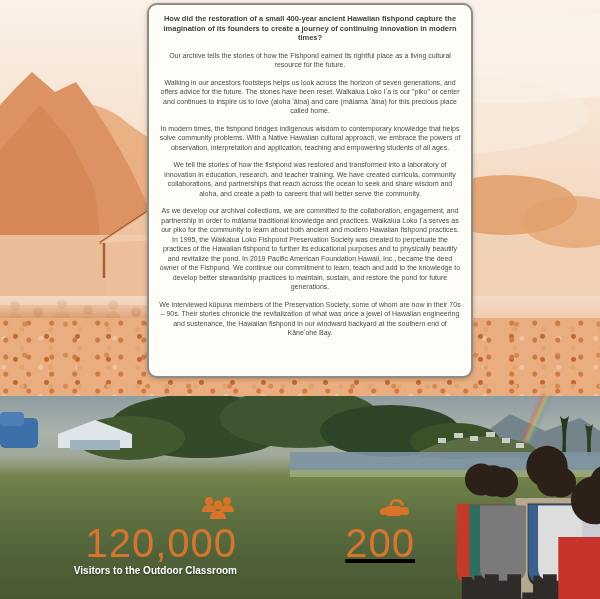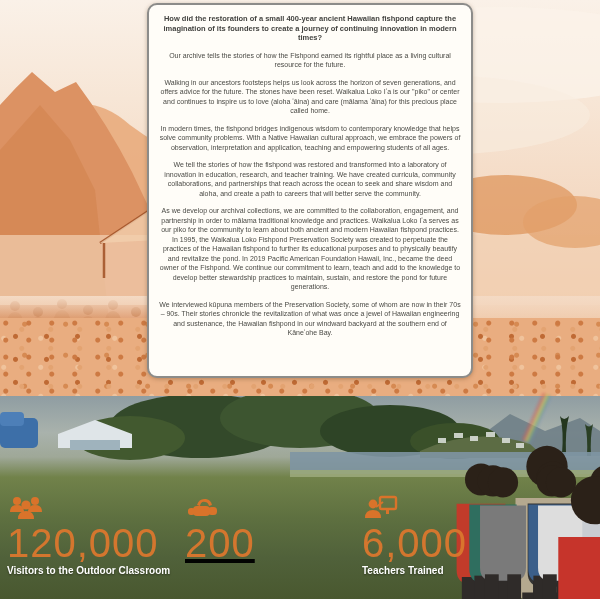--- a/index.html
+++ b/index.html
@@ -45,21 +45,21 @@
     background:linear-gradient(#8f9da2 0%, #a9b2ac 18%, #9fa898 30%, #71824a 40%, #5e7040 60%, #50613a 80%, #49582f 100%);
   }
   .photo-svg { position:absolute; left:0; top:0; }
   .rainbow {
     position:absolute; left:531px; top:-4px; width:11px; height:52px;
     background:linear-gradient(90deg, rgba(200,80,80,0) 0%, rgba(205,90,90,.8) 25%, rgba(215,205,90,.8) 50%, rgba(110,170,110,.7) 72%, rgba(110,130,200,.5) 90%, rgba(110,130,200,0) 100%);
     transform:rotate(24deg); filter:blur(1.5px); opacity:.85;
   }
 
   
-  .stat { position:absolute; width:230px; text-align:left; }
+  .stat { position:absolute; width:230px; text-align:right; }
   .stat .icon-wrap { height:28px; margin-bottom:1px; }
   .stat .value { font-size:40px; line-height:38px; color:#d9772e; letter-spacing:1px; opacity:.97; }
   .stat .label { margin-top:3px; font-size:10px; font-weight:bold; color:#ffffff; text-shadow:0 1px 2px rgba(0,0,0,.45); }
   .stat-1 { left:7px;   top:99px; }
   .stat-2 { left:185px; top:99px;text-decoration:underline; }
   .stat-3 { left:362px; top:99px; }
   .stat-icon { fill:#d9732a; }
 </style>
 </head>
 <body>
@@ -231,28 +231,15 @@
         <svg width="38" height="26" viewBox="0 0 38 26" class="stat-icon">
           <path d="M12 10 q2 -7 9 -6 q5 1 6 6 l-3 1 q-1 -4 -4 -4 q-4 -1 -5 4 Z"></path>
           <rect x="8" y="11" width="17" height="10" rx="4"></rect>
           <rect x="3" y="13" width="7" height="7" rx="3"></rect>
           <rect x="23" y="12" width="9" height="8" rx="3.5"></rect>
         </svg>
       </div>
       <div class="value">200</div>
     </div>
 
-    <div class="stat stat-3">
-      <div class="icon-wrap">
-        <svg width="38" height="26" viewBox="0 0 38 26" class="stat-icon">
-          <rect x="18" y="2" width="16" height="12" rx="1.5" fill="none" stroke="#d9732a" stroke-width="2.4"></rect>
-          <rect x="24" y="14" width="3" height="5"></rect>
-          <circle cx="11" cy="9" r="4.4"></circle>
-          <path d="M3 23 q0 -8 8 -8 q8 0 8 8 Z"></path>
-          <path d="M14 12 L21 7" stroke="#d9732a" stroke-width="2" fill="none"></path>
-        </svg>
-      </div>
-      <div class="value">6,000</div>
-      <div class="label">Teachers Trained</div>
-    </div>
   </div>
 
 </div>
 
 </body></html>

